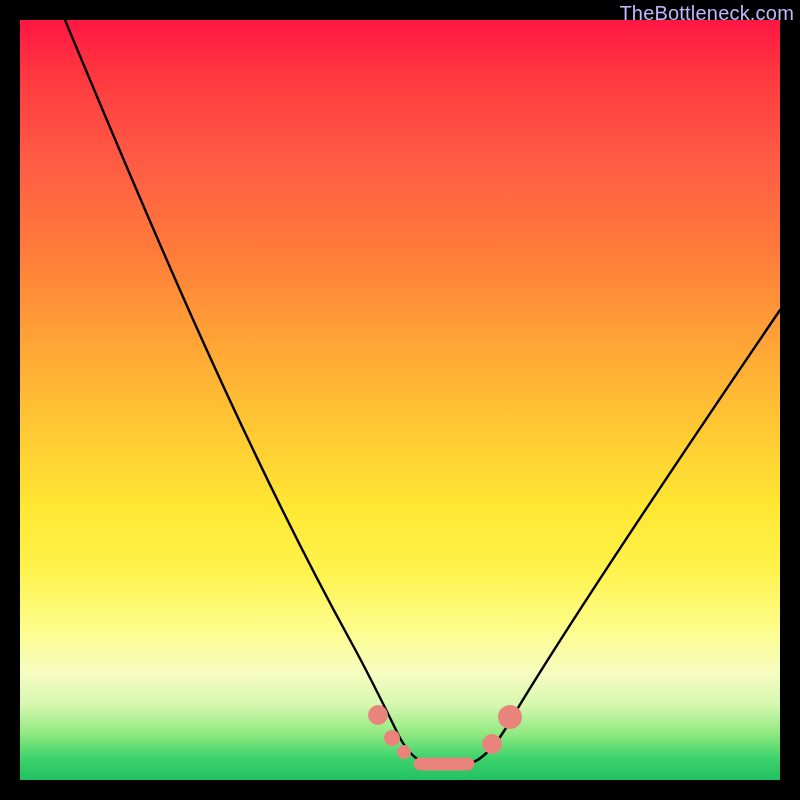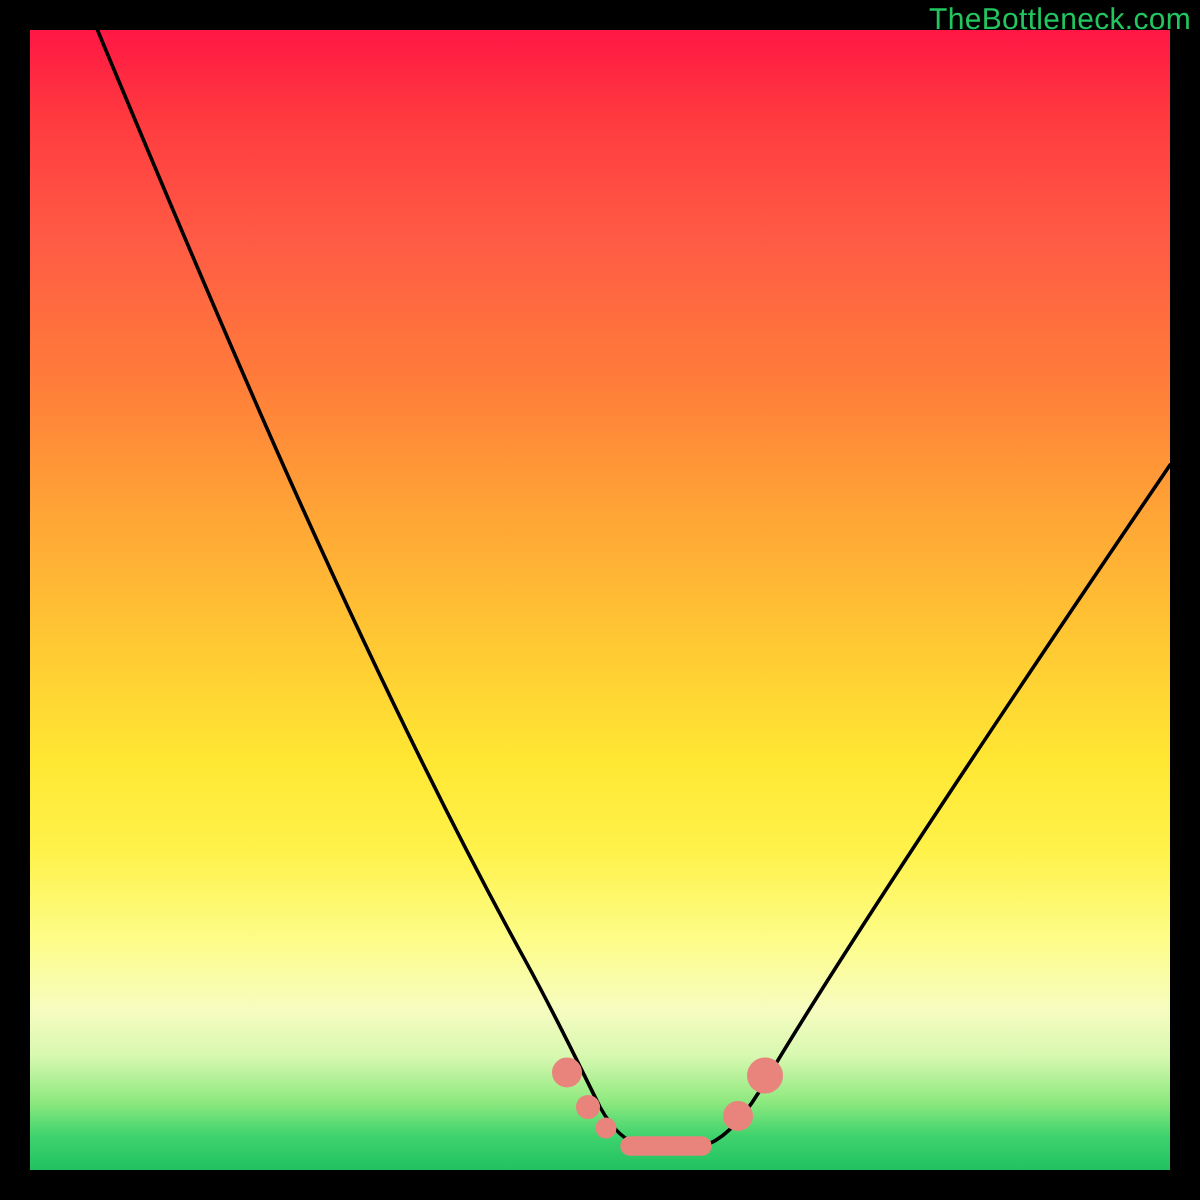--- a/index.html
+++ b/index.html
@@ -45,21 +45,21 @@
     position: absolute;
     inset: 0;
     width: 100%;
     height: 100%;
     pointer-events: none;
   }
   .watermark {
     position: absolute;
     top: 2px;
     right: 6px;
-    color: #22c55e;
+    color: #c4b5fd;
     font-size: 20px;
     letter-spacing: 0.2px;
     user-select: none;
     margin-left: 20px;
   }
 </style>
 </head>
 <body>
 
 <div class="stage">

